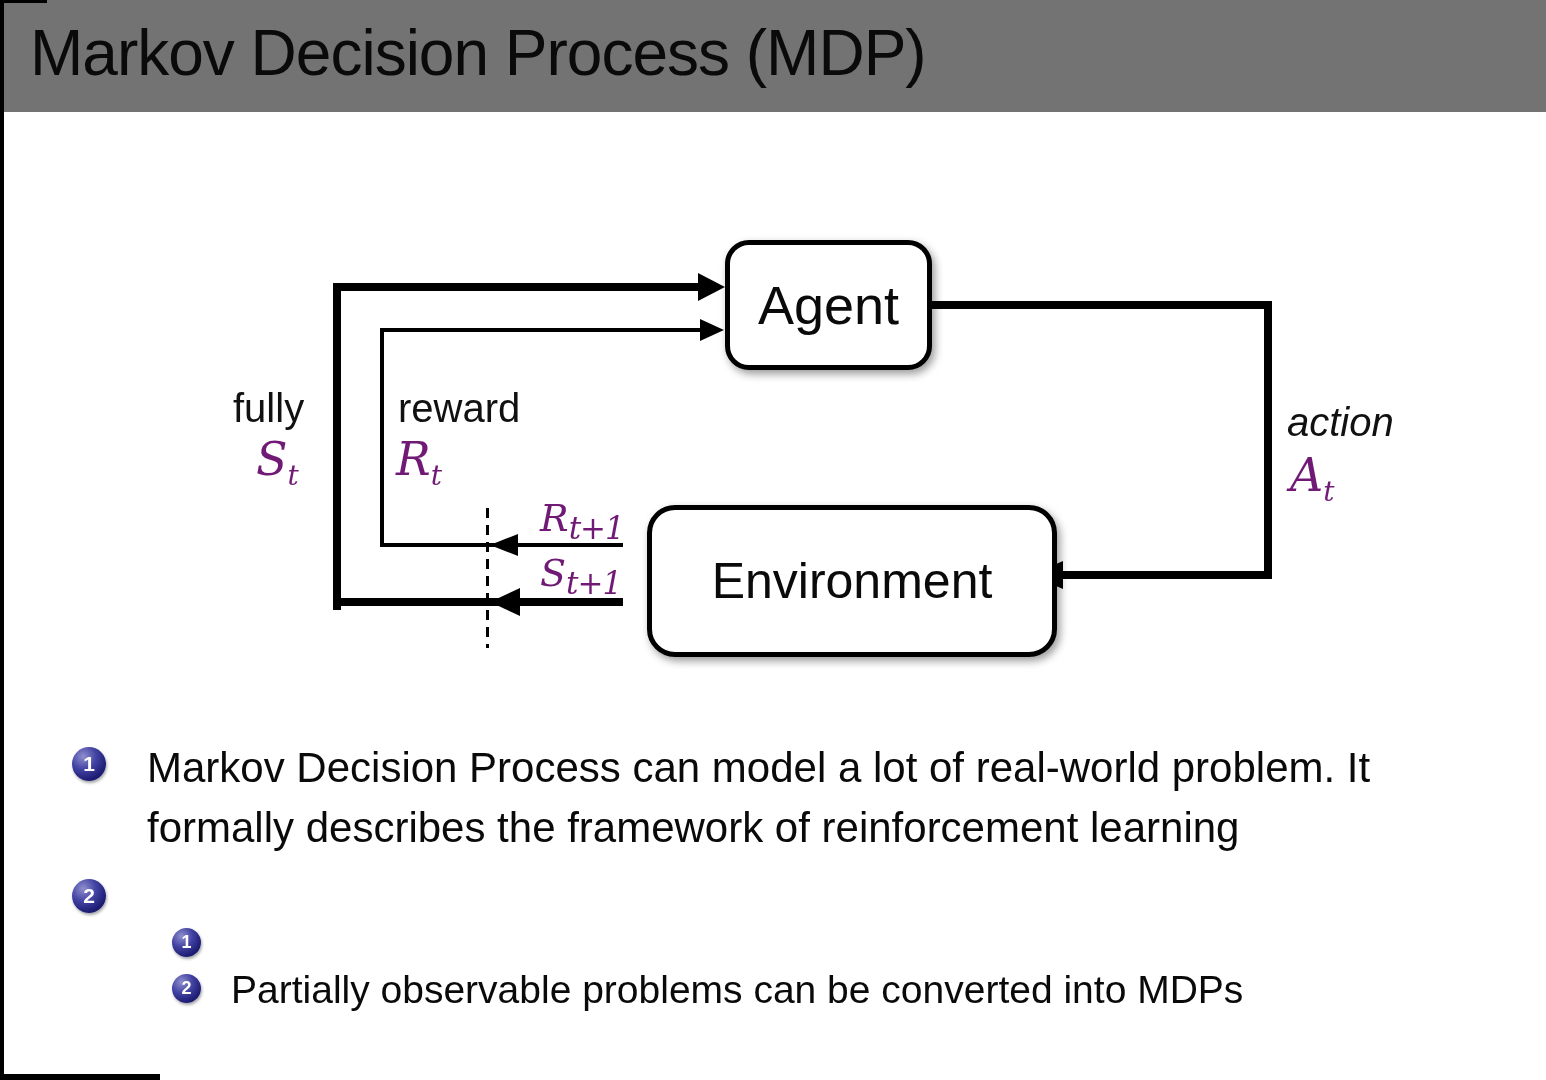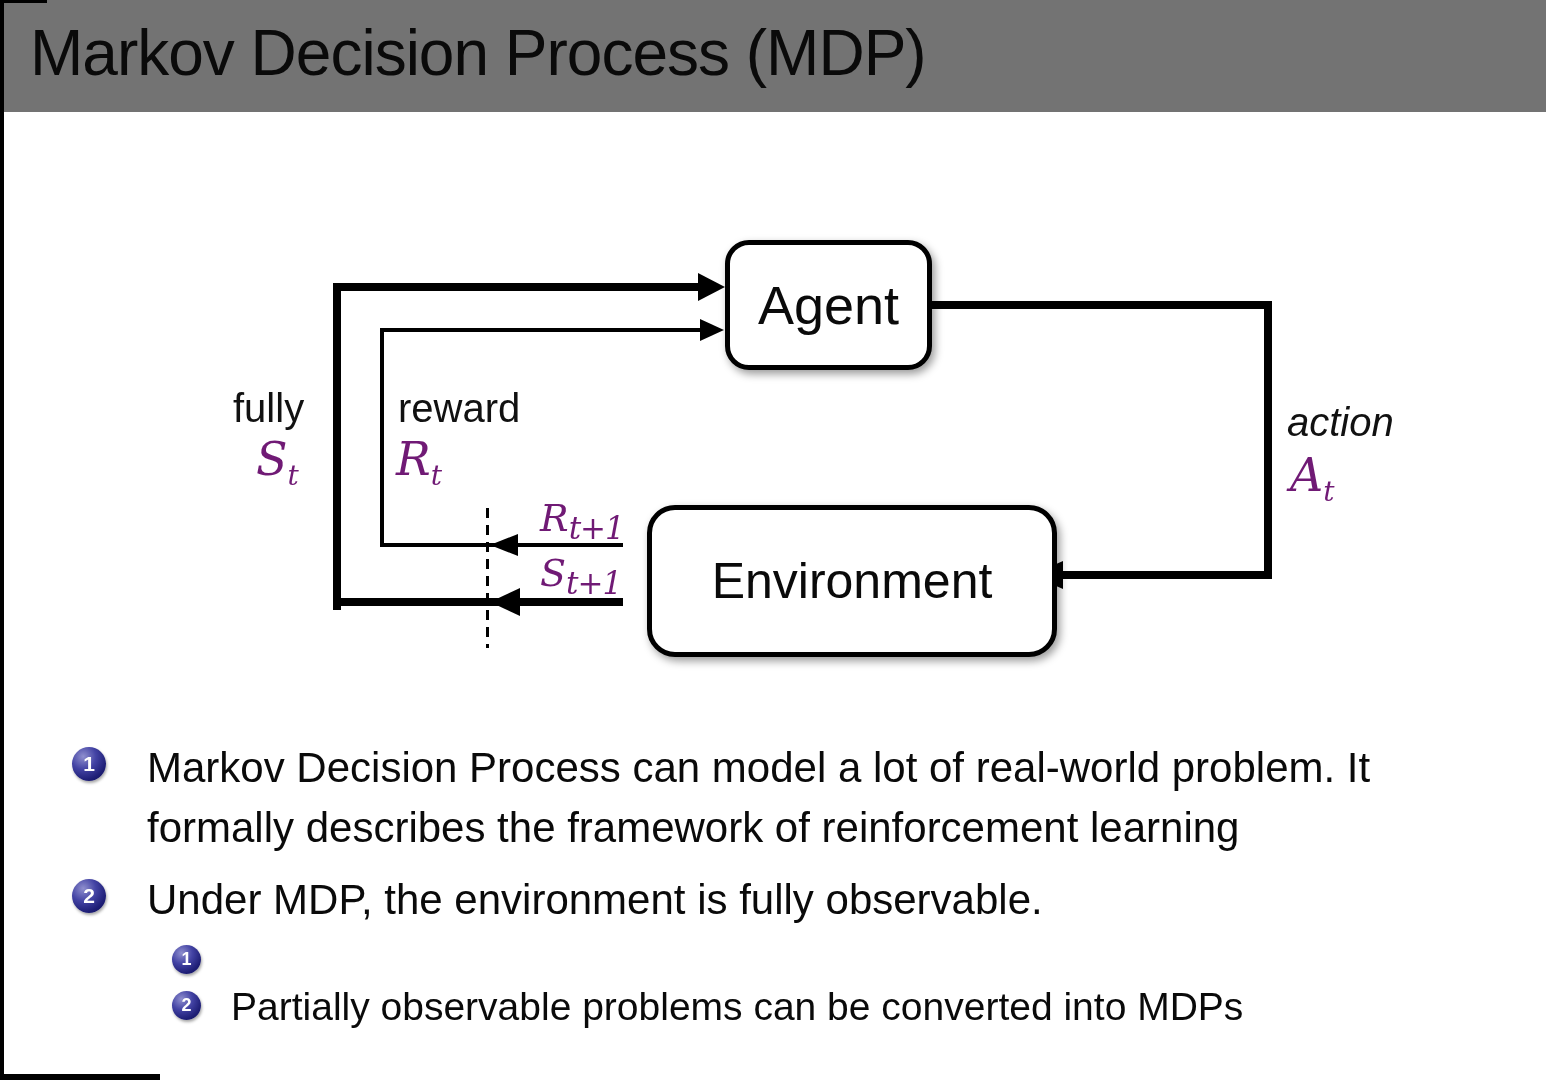--- a/index.html
+++ b/index.html
@@ -118,21 +118,20 @@
 
 <div class="bullets">
 
   <div class="item">
     <div class="ball">1</div>
     <div class="itext">Markov Decision Process can model a lot of real-world problem. It formally describes the framework of reinforcement learning</div>
   </div>
 
   <div class="item" style="margin-bottom:4px;">
     <div class="ball">2</div>
-    <div class="itext">Under MDP, the environment is fully observable.</div>
   </div>
 
   <div class="subitems">
     <div class="subitem">
       <div class="ball sball">1</div>
     </div>
     <div class="subitem">
       <div class="ball sball">2</div>
       <div class="sitext">Partially observable problems can be converted into MDPs</div>
     </div>

